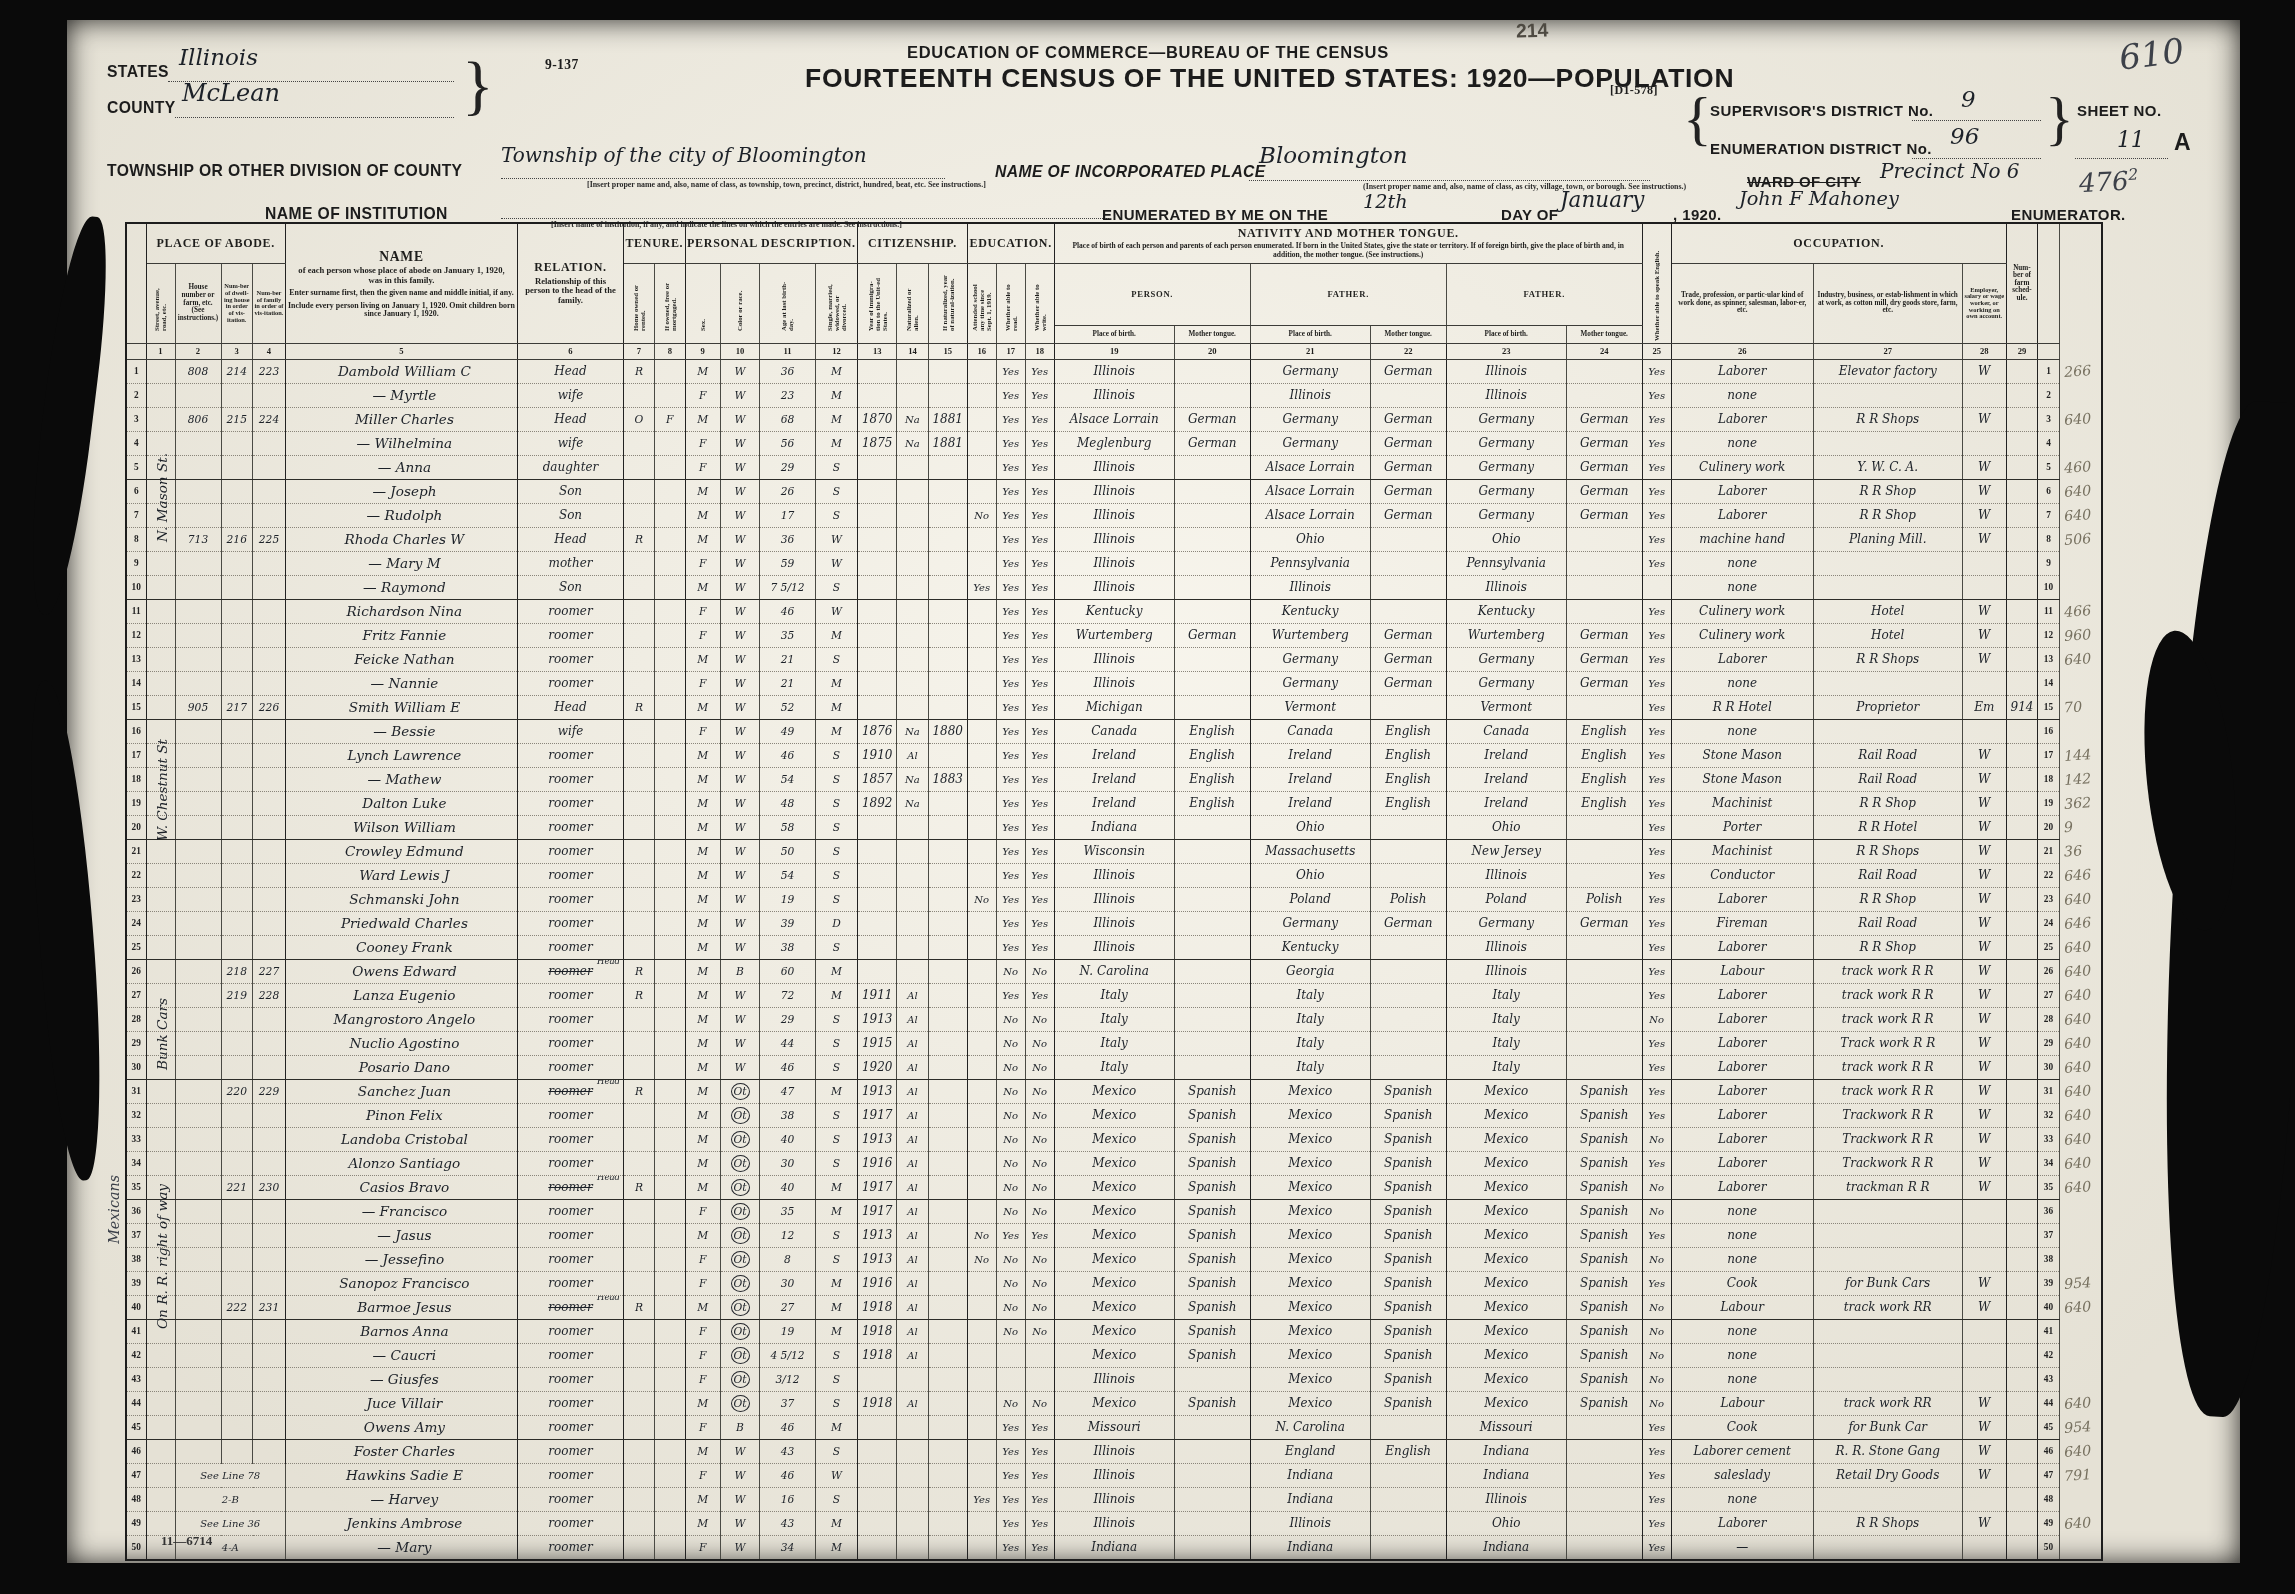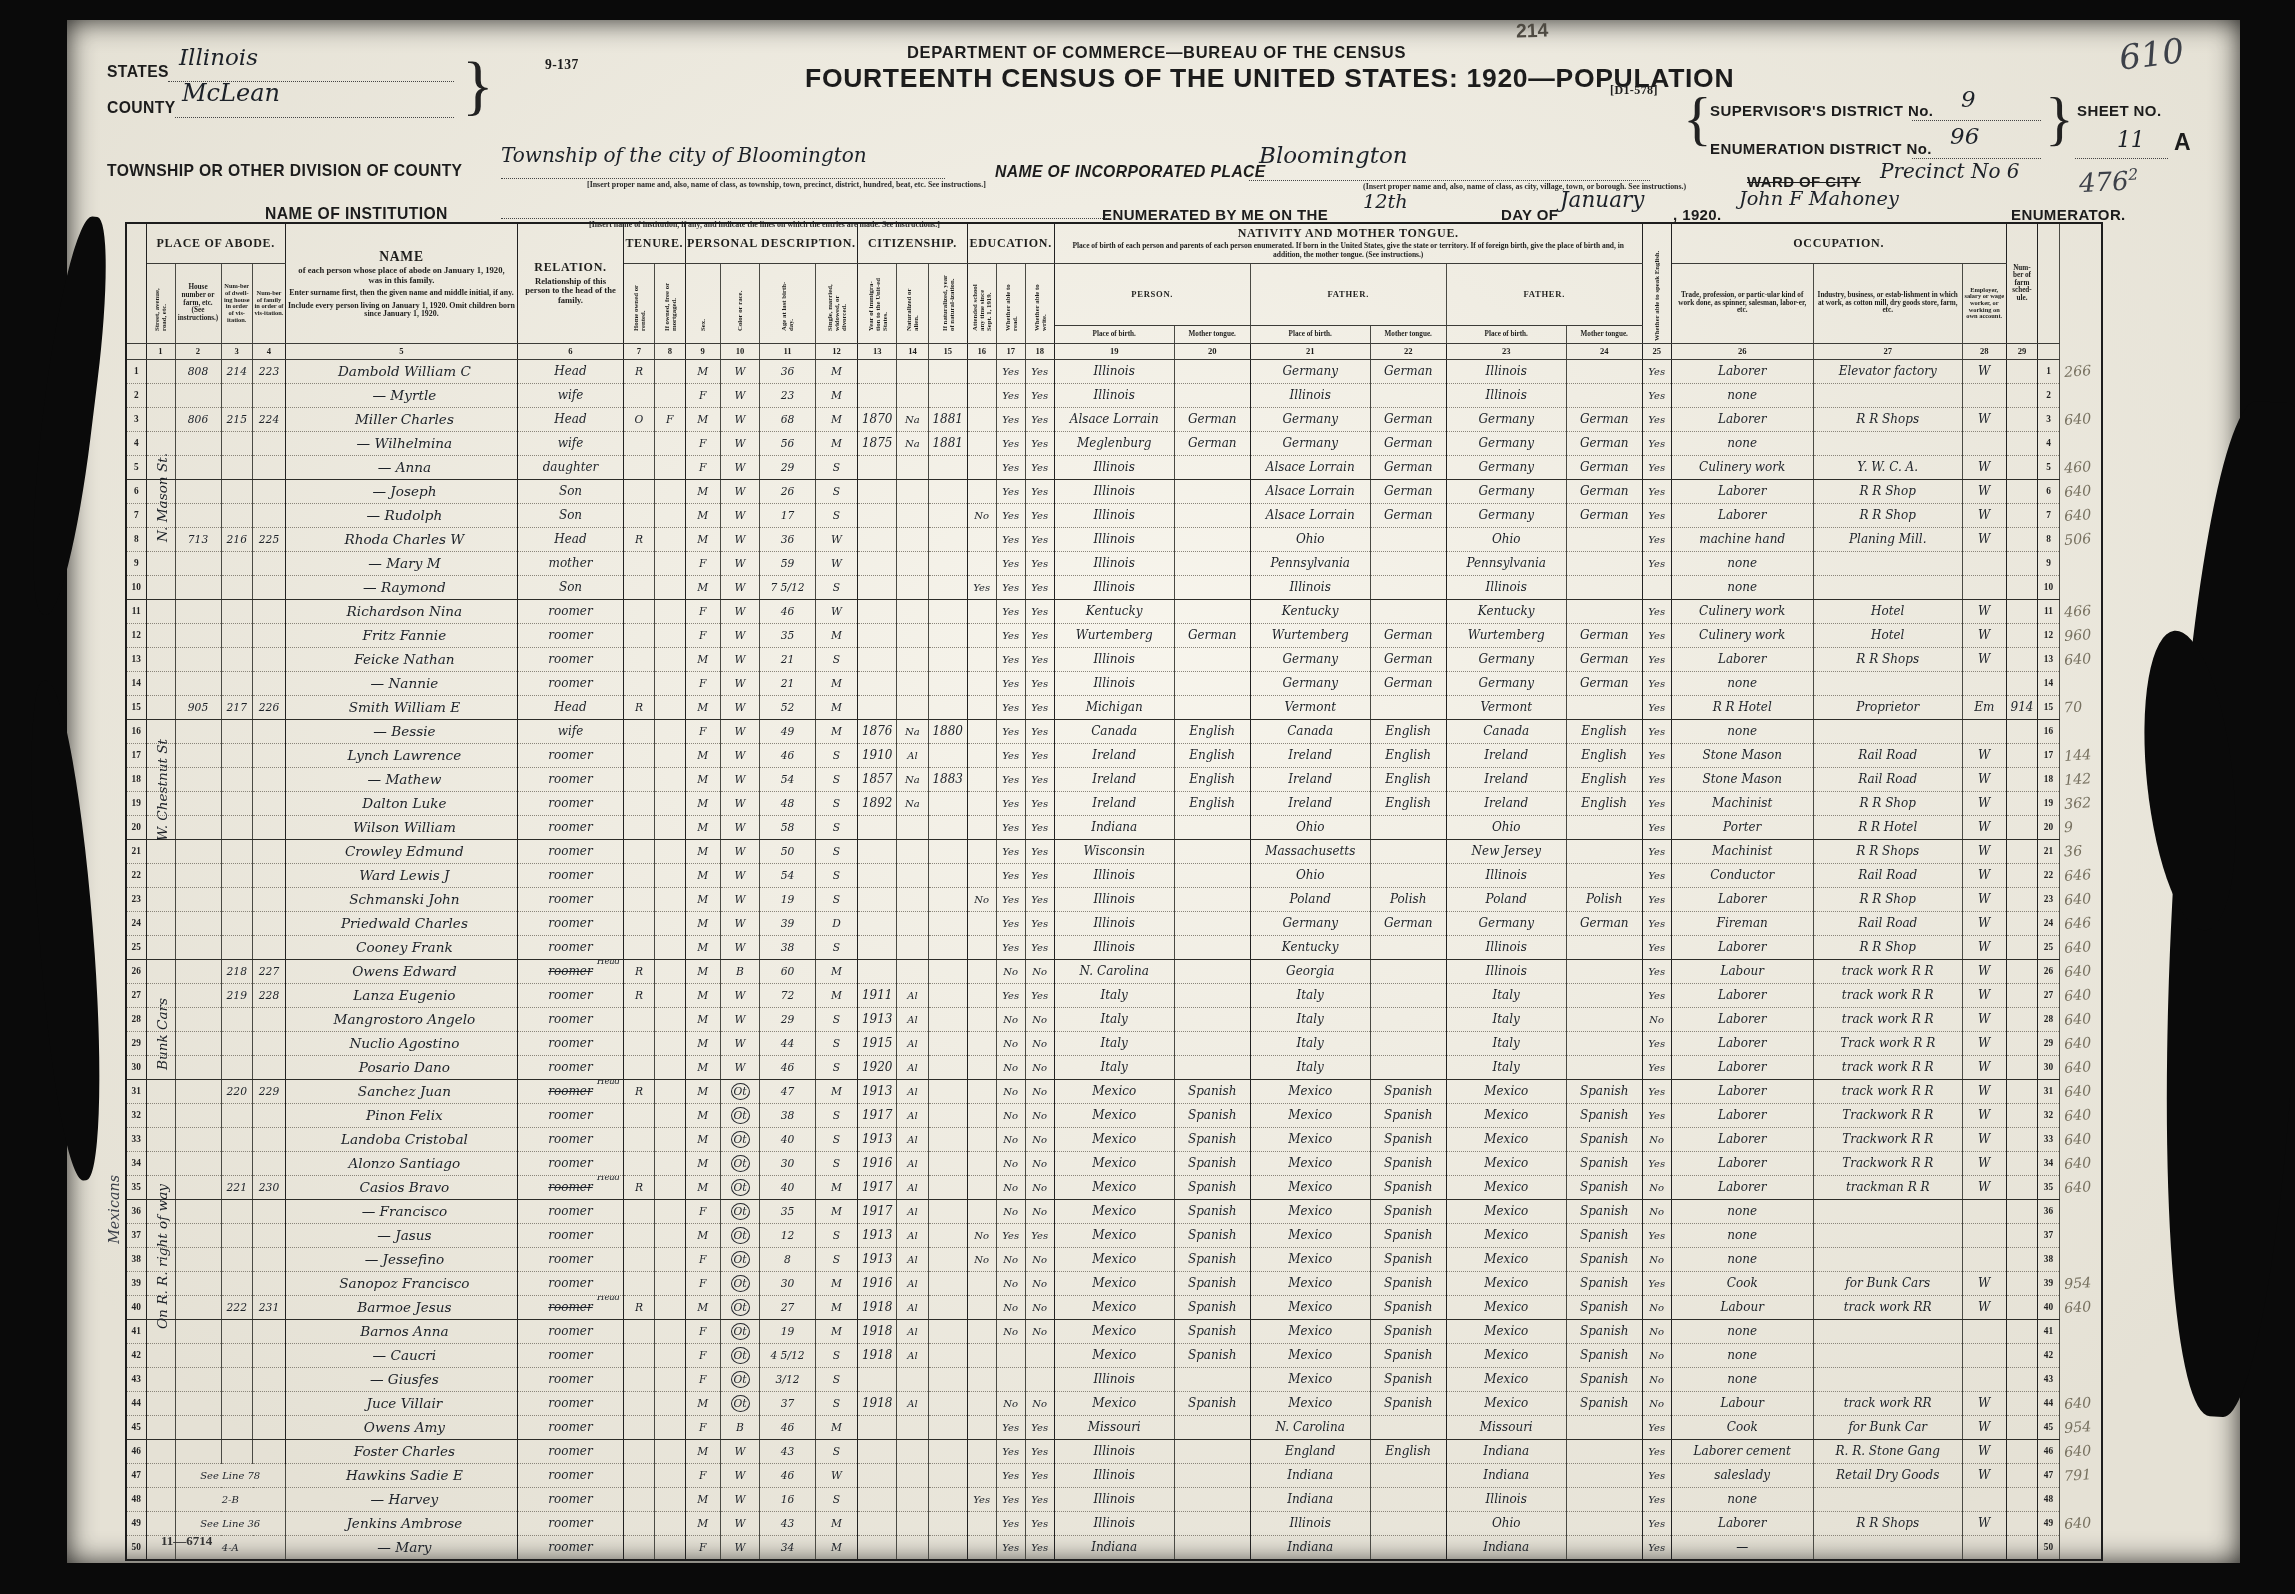--- a/index.html
+++ b/index.html
@@ -83,23 +83,23 @@
 
 <div class="lab" style="left:545px;top:57px;font-size:13.6px;font-family:'Liberation Serif',serif;">9-137</div>
 
 <div class="lab" style="left:107px;top:162px;font-size:15.7px;">TOWNSHIP OR OTHER DIVISION OF COUNTY</div>
 <div class="hw hwabs" style="left:501px;top:143px;font-size:20px;">Township of the city of Bloomington</div>
 <div class="dots" style="left:501px;top:177px;width:444px;"></div>
 <div class="fine" style="left:587px;top:180px;">[Insert proper name and, also, name of class, as township, town, precinct, district, hundred, beat, etc.   See instructions.]</div>
 
 <div class="lab" style="left:265px;top:205px;font-size:15.7px;">NAME OF INSTITUTION</div>
 <div class="dots" style="left:501px;top:217px;width:608px;"></div>
-<div class="fine" style="left:551px;top:220px;margin-left:38px;">[Insert name of institution, if any, and indicate the lines on which the entries are made.   See instructions.]</div>
+<div class="fine" style="left:551px;top:220px;">[Insert name of institution, if any, and indicate the lines on which the entries are made.   See instructions.]</div>
 
-<div class="lab" style="left:907px;top:43px;font-size:16.5px;letter-spacing:0.7px;">DEPARTMENT OF COMMERCE—BUREAU OF THE CENSUS</div>
+<div class="lab" style="left:907px;top:43px;font-size:16.5px;letter-spacing:0.7px;">EDUCATION OF COMMERCE—BUREAU OF THE CENSUS</div>
 <div class="lab" style="left:805px;top:63px;font-size:26.5px;letter-spacing:0.7px;">FOURTEENTH CENSUS OF THE UNITED STATES: 1920—POPULATION</div>
 
 <div class="lab" style="left:995px;top:163px;font-size:15.7px;font-style:italic;">NAME OF INCORPORATED PLACE</div>
 <div class="hw hwabs" style="left:1259px;top:142px;font-size:23px;">Bloomington</div>
 <div class="dots" style="left:1249px;top:179px;width:401px;"></div>
 <div class="fine" style="left:1363px;top:182px;">(Insert proper name and, also, name of class, as city, village, town, or borough.   See instructions.)</div>
 
 <div class="lab" style="left:1102px;top:206px;font-size:15px;text-align:center;">ENUMERATED BY ME ON THE</div>
 <div class="hw hwabs" style="left:1363px;top:190px;font-size:19.3px;">12th</div>
 <div class="dots" style="left:1331px;top:222px;width:157px;"></div>

